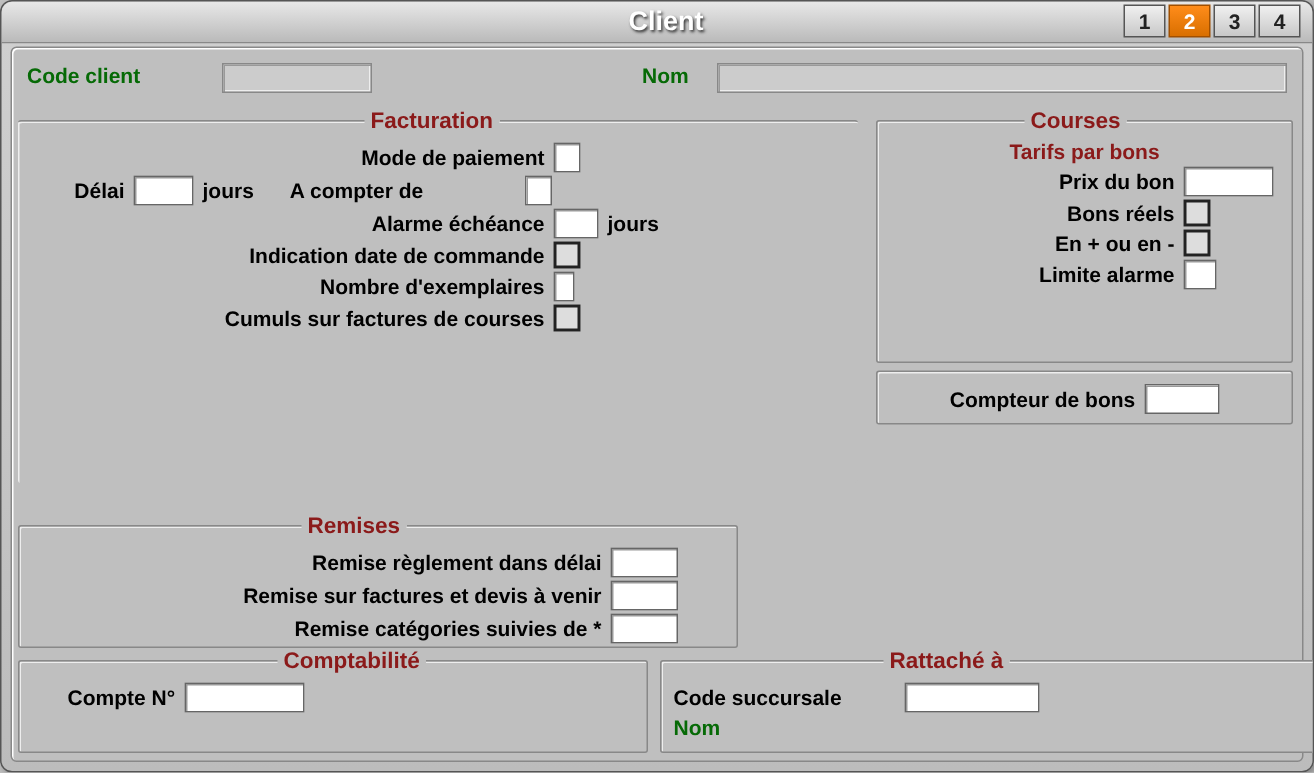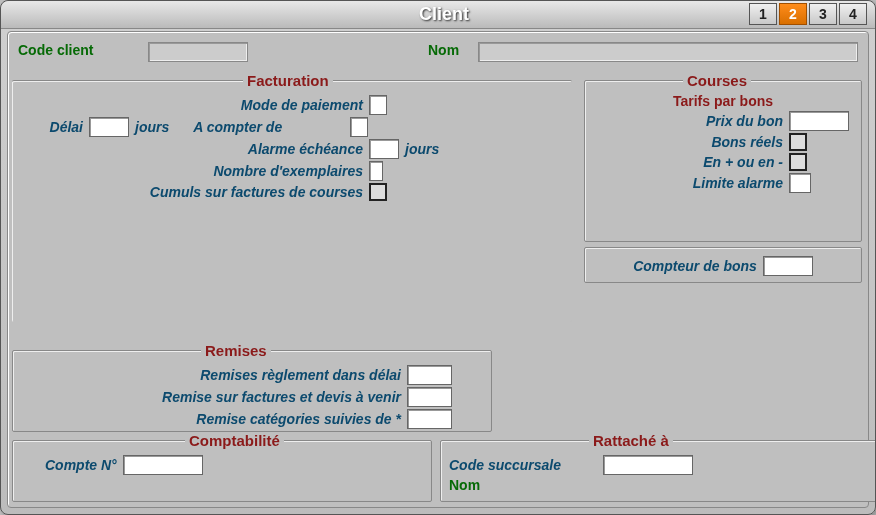--- a/index.html
+++ b/index.html
@@ -64,21 +64,21 @@
     border-color: #a04f00;
   }
   .content {
     position: absolute;
     left: 6px; right: 6px; top: 30px; bottom: 6px;
     background: #bfbfbf;
     border: 1px solid #888;
     border-radius: 4px;
     box-shadow: inset 1px 1px 0 #fff;
   }
-  .lbl-blue { color: #0c4a6e; font-weight: bold; font-style: italic; }
+  .lbl-blue { color: #000000; font-weight: bold; }
   .lbl-green { color: #066a06; font-weight: bold; }
   .lbl-red { color: #8b1a1a; font-weight: bold; }
   .read-field {
     background: #cccccc;
     border: 1px solid #888;
     box-shadow: inset 1px 1px 0 #999, inset -1px -1px 0 #eee;
     height: 20px;
     display: inline-block;
     vertical-align: middle;
   }
@@ -158,20 +158,24 @@
         <span class="input-field small-field" style="margin-right:196px;"></span>
       </div>
 
 
       <div class="row">
           <span class="lab lbl-blue" style="width:320px;">Alarme échéance</span>
         <span class="input-field" style="width:30px;"></span>
         <span class="lbl-blue">jours</span>
         </div>
 
+      <div class="row">
+          <span class="lab lbl-blue" style="width:320px;">Indication date de commande</span>
+        <span class="checkbox"></span>
+        </div>
 
       <div class="row">
           <span class="lab lbl-blue" style="width:320px;">Nombre d'exemplaires</span>
         <span class="input-field" style="width:14px;"></span>
         </div>
 
       <div class="row">
           <span class="lab lbl-blue" style="width:320px;">Cumuls sur factures de courses</span>
         <span class="checkbox"></span>
         </div>
@@ -205,21 +209,21 @@
     <fieldset style="left:576px; top:215px; width:278px; height:36px; padding-top:6px;">
       <div class="row" style="justify-content:center;">
         <span class="lbl-blue">Compteur de bons</span>
         <span class="input-field" style="width:50px;"></span>
       </div>
     </fieldset>
 
     <fieldset style="left:4px; top:310px; width:480px; height:90px;">
       <legend style="margin-left:180px;">Remises</legend>
       <div class="row">
-          <span class="lab lbl-blue" style="width:380px;">Remises règlement dans délai</span>
+          <span class="lab lbl-blue" style="width:380px;">Remise règlement dans délai</span>
         <span class="input-field" style="width:45px;"></span>
         </div>
       <div class="row">
           <span class="lab lbl-blue" style="width:380px;">Remise sur factures et devis à venir</span>
         <span class="input-field" style="width:45px;"></span>
         </div>
       <div class="row">
           <span class="lab lbl-blue" style="width:380px;">Remise catégories suivies de *</span>
         <span class="input-field" style="width:45px;"></span>
         </div>

